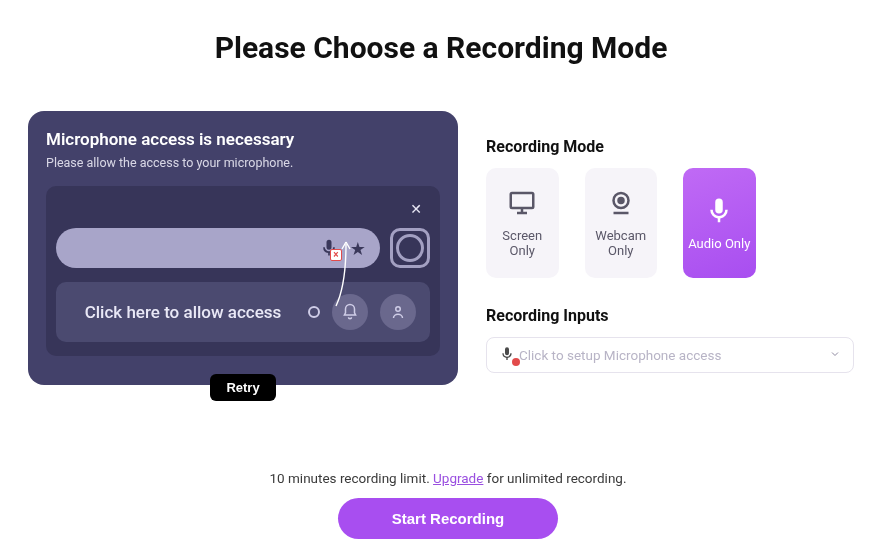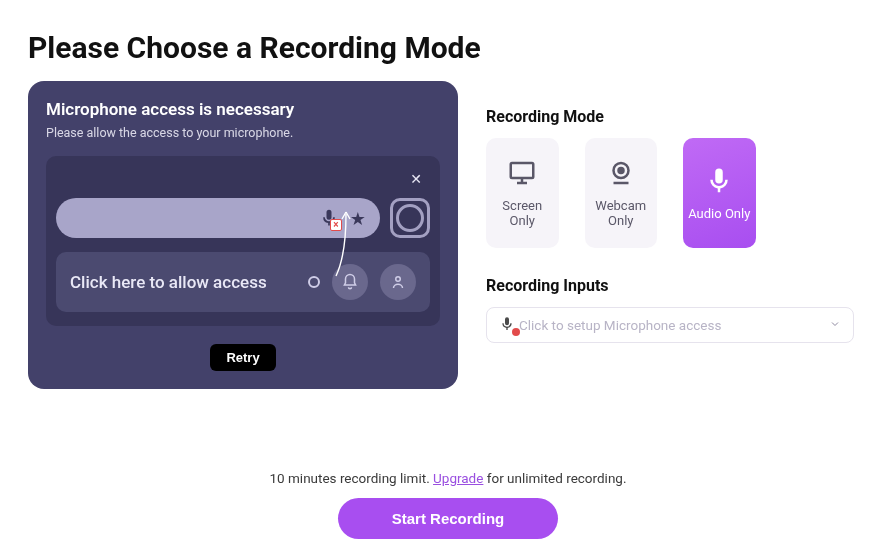--- a/index.html
+++ b/index.html
@@ -1,36 +1,36 @@
 <!DOCTYPE html>
 <html><head>
   <meta charset="utf-8">
   <style>
     * { box-sizing: border-box; margin: 0; padding: 0; }
     body { font-family: -apple-system, BlinkMacSystemFont, "Segoe UI", Roboto, Arial, sans-serif; background: #fff; width: 882px; height: 553px; overflow: hidden; }
     .container { padding: 20px 28px 0; }
-    .page-title { font-size: 30px; font-weight: 700; color: #111; margin: 10px 0 16px; }
+    .page-title { font-size: 30px; font-weight: 700; text-align: center; color: #111; margin: 10px 0 46px; }
     .content { display: flex; gap: 28px; }
     .left-panel { flex: 0 0 430px; }
-    .mic-card { background: #43416a; border-radius: 16px; padding: 18px 18px 22px; color: #f2f1fb; position: relative; height: 308px; display: flex; flex-direction: column; }
+    .mic-card { background: #43416a; border-radius: 16px; padding: 18px 18px 22px; color: #f2f1fb; position: relative; height: 274px; display: flex; flex-direction: column; }
     .mic-title { font-size: 17px; font-weight: 600; margin-bottom: 6px; color:#fff; }
     .mic-subtitle { font-size: 12.5px; opacity: .85; margin-bottom: 16px; }
     .mock-ui { background: #373559; border-radius: 10px; padding: 10px 10px 14px; position: relative; flex:0 0 auto; }
     .mock-topbar { display:flex; justify-content:flex-end; align-items:center; height:26px; }
     .close-x { color:#e9e8f5; font-size:14px; padding:2px 8px; cursor:default; }
     .url-row { display:flex; align-items:center; gap:10px; margin-top:6px; }
     .url-bar { flex:1; height:40px; background:#a8a5c9; border-radius:20px; display:flex; align-items:center; justify-content:flex-end; padding:0 14px; gap:10px; }
     .mic-in-bar { position:relative; width:22px; height:22px; display:flex; align-items:center; justify-content:center; }
     .mic-in-bar svg { width:20px; height:20px; }
     .mic-badge { position:absolute; right:-2px; bottom:-2px; width:12px; height:12px; background:#fff; border:1px solid #e24b4b; border-radius:2px; display:flex; align-items:center; justify-content:center; }
     .mic-badge::after { content:'×'; color:#e24b4b; font-size:10px; line-height:1; font-weight:700; }
     .star-icon { color:#3a385a; font-size:18px; }
     .circle-btn { width:40px; height:40px; border:3px solid #a3a0c2; border-radius:10px; background:transparent; display:flex; align-items:center; justify-content:center; }
     .circle-btn::after { content:''; width:22px; height:22px; border:3px solid #a3a0c2; border-radius:50%; }
-    .allow-row { display:flex; align-items:center; gap:12px; margin-top:14px; background:#4b4a70; border-radius:10px; padding:12px 14px; }
+    .allow-row { display:flex; align-items:center; gap:12px; margin-top:14px; background:#4b4a70; border-radius:10px; padding:12px 14px;text-align:center; }
     .allow-label { flex:1; font-size:17px; color:#e9e8f6; font-weight:500; }
     .allow-row .ico { width:36px; height:36px; border-radius:50%; background:#6a688d; display:flex; align-items:center; justify-content:center; color:#cfcde7; }
     .arrow { position:absolute; pointer-events:none; }
     .retry-row { display:flex; justify-content:center; margin-top:auto; padding-top:18px; }
     .retry-btn { background:#000000; color:#fff; border:none; border-radius:6px; font-size:13px; font-weight:600; padding:6px 16px; cursor:pointer; }
     .right-panel { flex:1; }
     .section-title { font-size:16px; font-weight:700; color:#111; margin-bottom:12px;margin-top:26px; }
     .mode-grid { display:grid; grid-template-columns: repeat(4, 1fr); gap:26px; margin-bottom:28px; }
     .mode-card { background:#f6f4f9; border-radius:10px; height:110px; display:flex; flex-direction:column; align-items:center; justify-content:center; gap:10px; cursor:pointer; color:#5a5768; font-size:13px; text-align:center; padding:4px; }
     .mode-card.active { background:linear-gradient(160deg,#c06af5,#a84ef0); color:#fff; }

